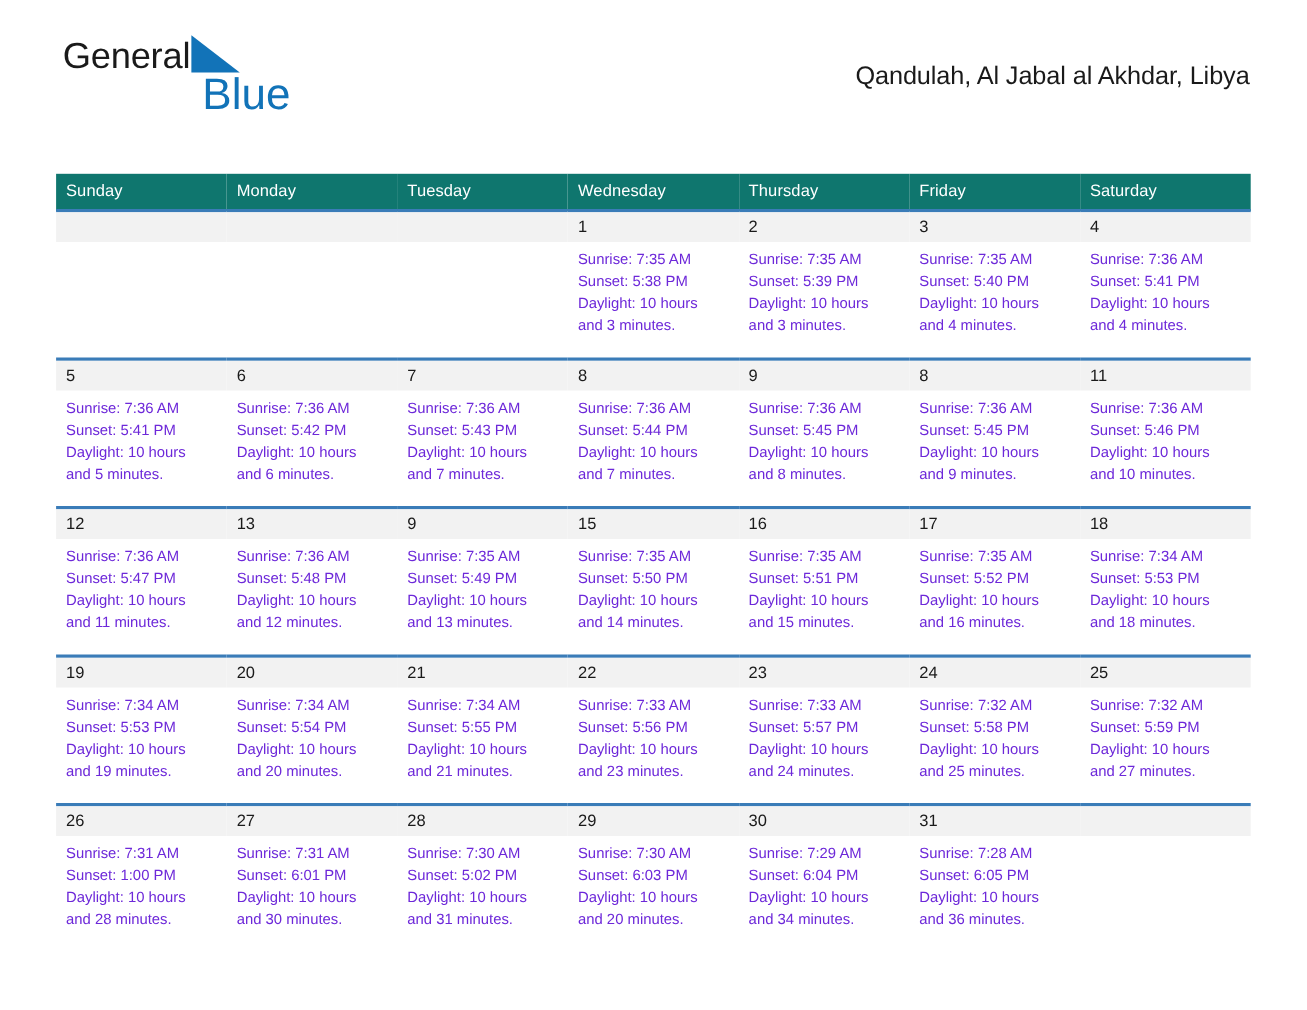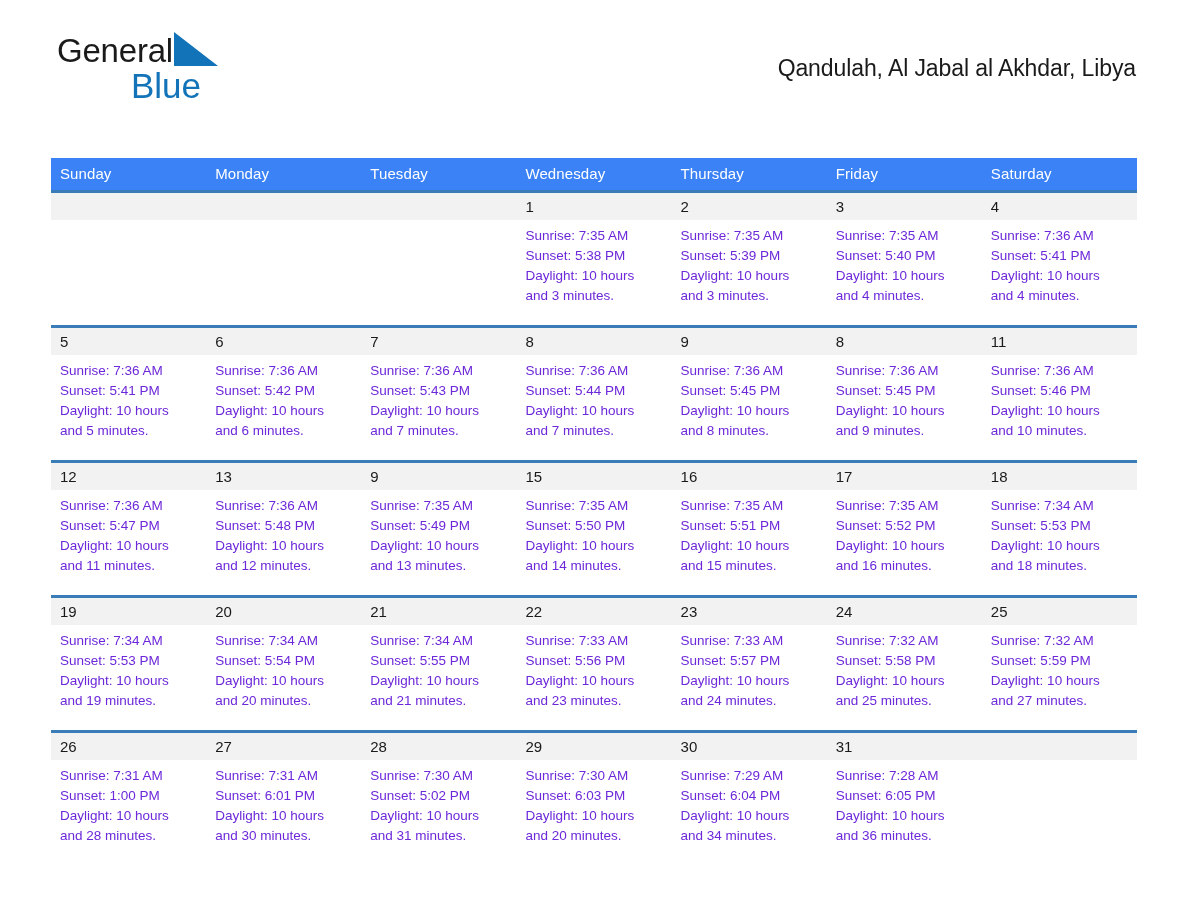--- a/index.html
+++ b/index.html
@@ -49,26 +49,27 @@
   }
   .logo-triangle {
     width: 0;
     height: 0;
     border-left: 44px solid #1273b8;
     border-top: 34px solid transparent;
     margin-left: 1px;
     margin-bottom: 2px;
   }
   .logo-blue {
-    font-size: 35px;
+    font-size: 40px;
     line-height: 34px;
     color: #1273b8;
     margin-left: 74px;
     display: block;
     margin-top: 1px;
+    text-align: center;
   }
   .title-block {
     text-align: right;
     padding-top: 45px;
   }
   .cal-title {
     font-size: 43px;
     line-height: 50px;
     font-weight: 400;
     color: #1a1a1a;
@@ -86,21 +87,21 @@
   
   .calendar {
     position: absolute;
     left: 51px;
     top: 158px;
     width: 1086px;
     border-collapse: collapse;
     table-layout: fixed;
   }
   .calendar th {
-    background: #3b82f6;
+    background: #0f766e;
     color: #ffffff;
     font-size: 15px;
     font-weight: 400;
     text-align: left;
     padding: 7px 0 8px 9px;
     height: 17px;
     letter-spacing: 0.1px;
   }
   .calendar td {
     width: 155.14px;

